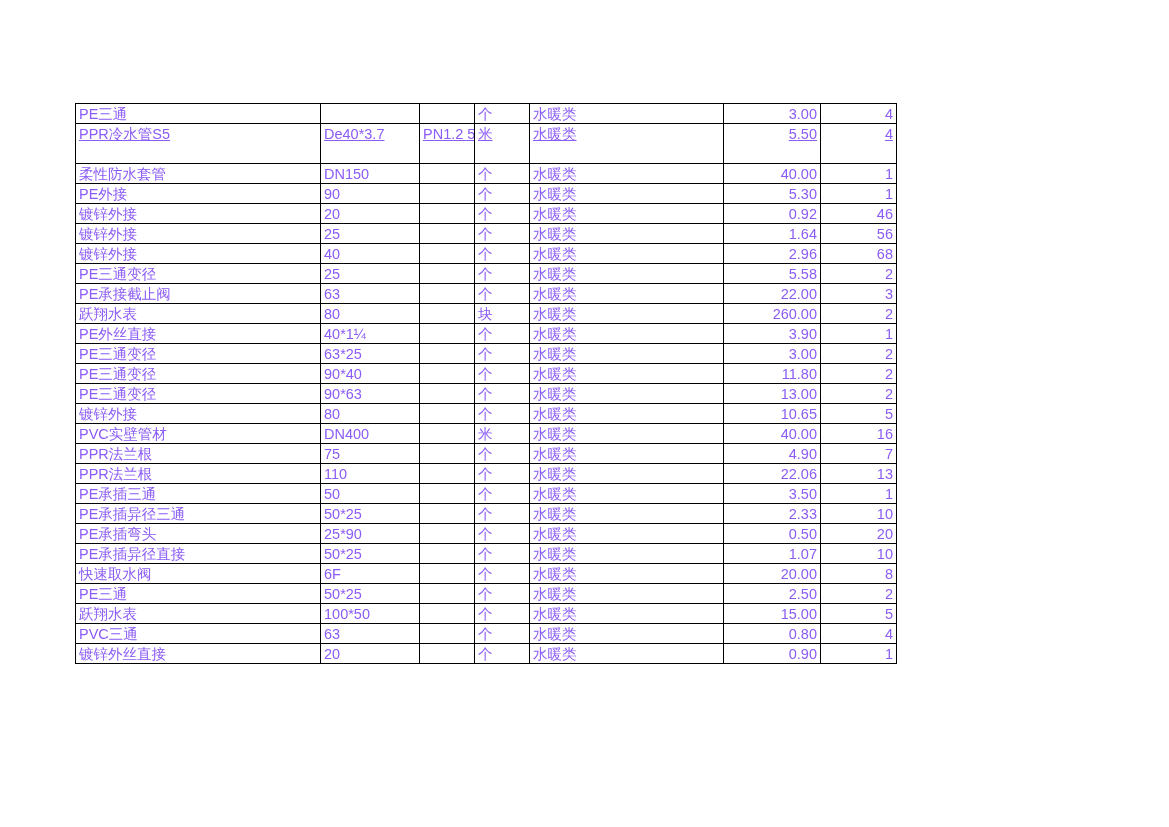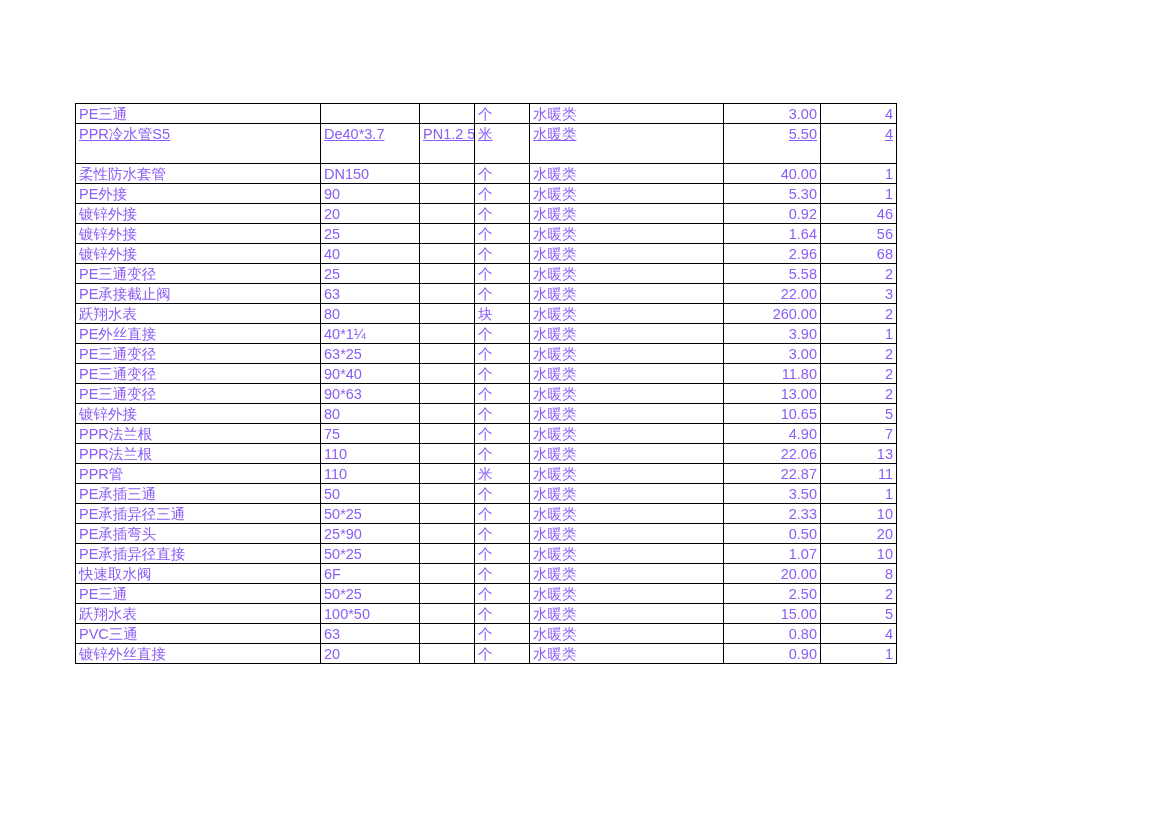--- a/index.html
+++ b/index.html
@@ -192,45 +192,45 @@
         <tr>
     <td class="c-name">镀锌外接</td>
     <td class="c-spec">80</td>
     <td class="c-pressure"></td>
     <td class="c-unit">个</td>
     <td class="c-category">水暖类</td>
     <td class="c-price num">10.65</td>
     <td class="c-qty num">5</td>
   </tr>
         <tr>
+    <td class="c-name">PVC实壁管材</td>
+    <td class="c-spec">DN400</td>
+    <td class="c-pressure"></td>
+    <td class="c-unit">米</td>
+    <td class="c-category">水暖类</td>
+    <td class="c-price num">40.00</td>
+    <td class="c-qty num">16</td>
+  </tr>
+        <tr>
     <td class="c-name">PPR法兰根</td>
     <td class="c-spec">75</td>
     <td class="c-pressure"></td>
     <td class="c-unit">个</td>
     <td class="c-category">水暖类</td>
     <td class="c-price num">4.90</td>
     <td class="c-qty num">7</td>
   </tr>
         <tr>
     <td class="c-name">PPR法兰根</td>
     <td class="c-spec">110</td>
     <td class="c-pressure"></td>
     <td class="c-unit">个</td>
     <td class="c-category">水暖类</td>
     <td class="c-price num">22.06</td>
     <td class="c-qty num">13</td>
-  </tr>
-        <tr>
-    <td class="c-name">PPR管</td>
-    <td class="c-spec">110</td>
-    <td class="c-pressure"></td>
-    <td class="c-unit">米</td>
-    <td class="c-category">水暖类</td>
-    <td class="c-price num">22.87</td>
-    <td class="c-qty num">11</td>
   </tr>
         <tr>
     <td class="c-name">PE承插三通</td>
     <td class="c-spec">50</td>
     <td class="c-pressure"></td>
     <td class="c-unit">个</td>
     <td class="c-category">水暖类</td>
     <td class="c-price num">3.50</td>
     <td class="c-qty num">1</td>
   </tr>

